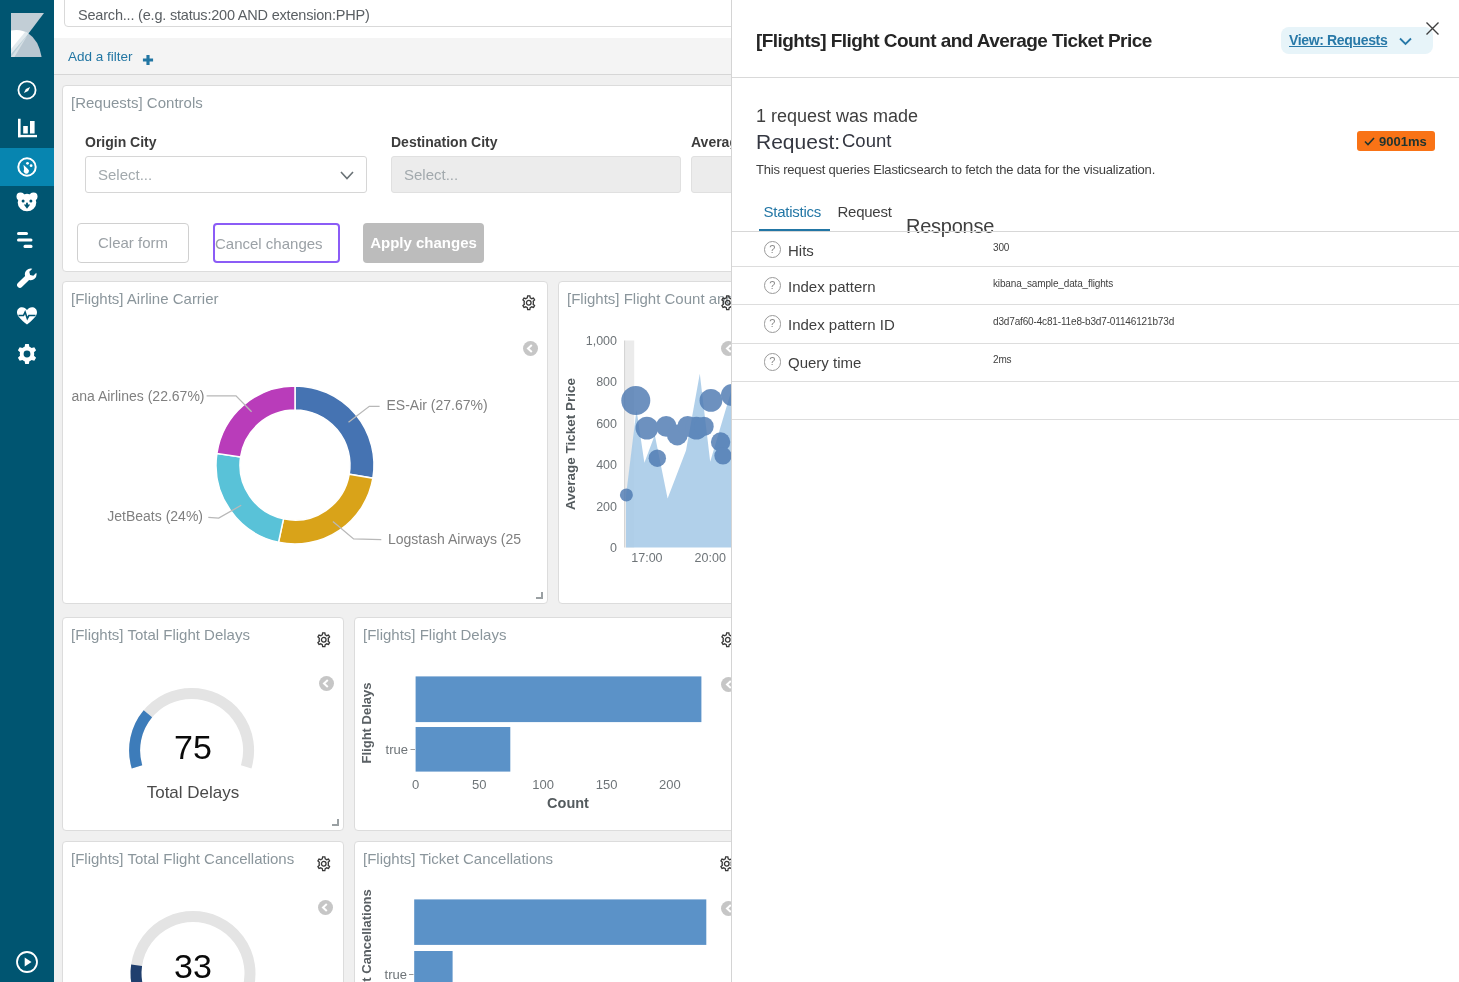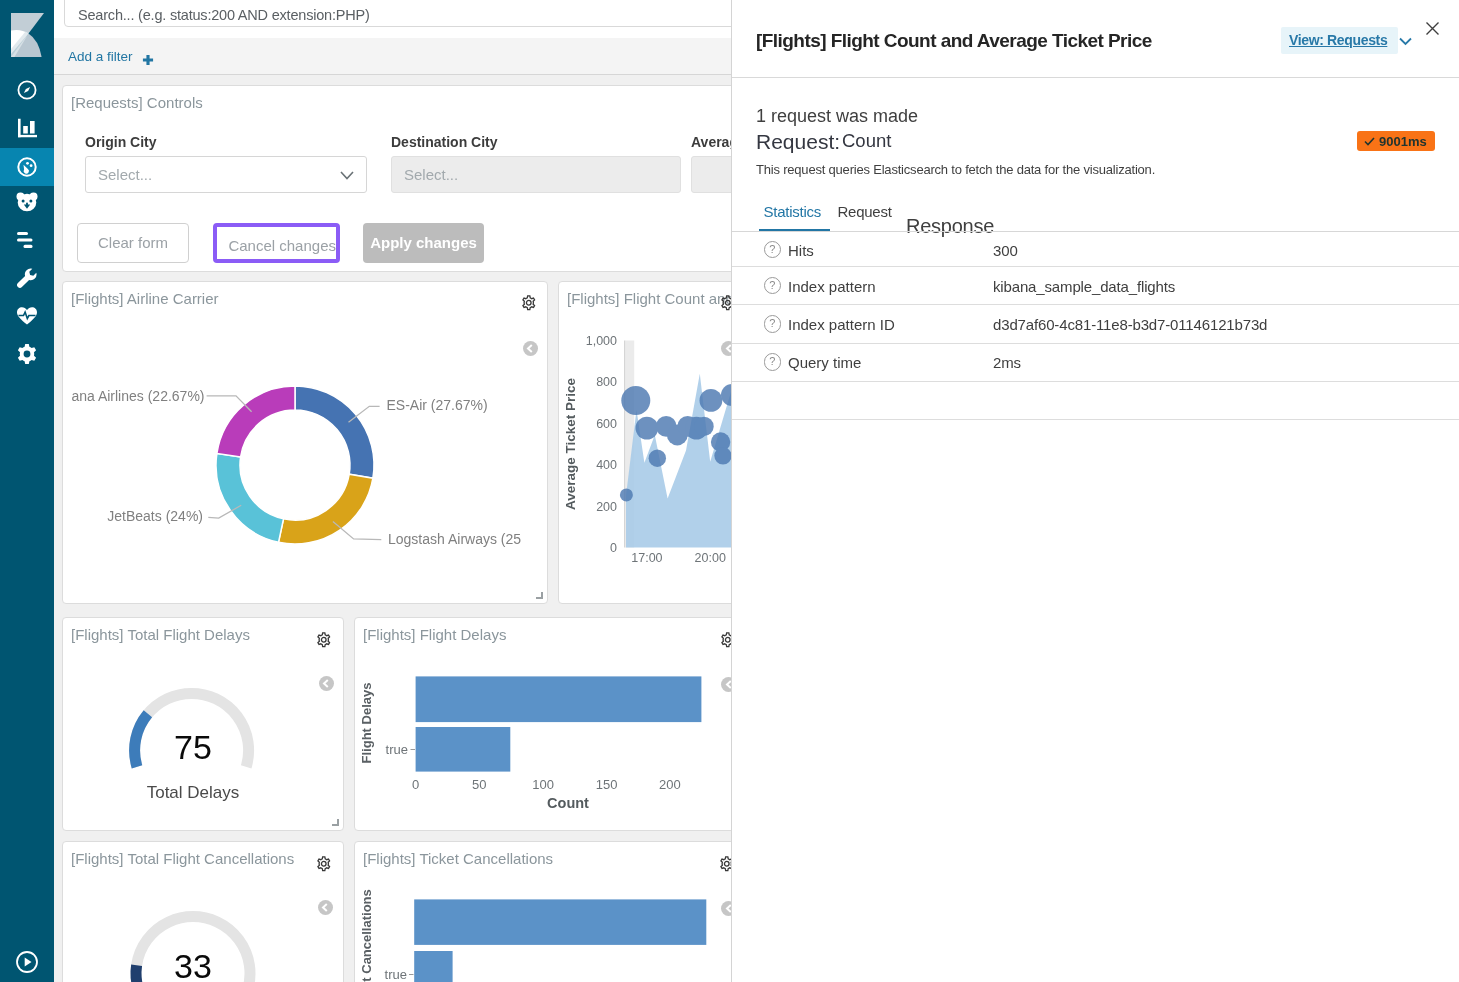--- a/index.html
+++ b/index.html
@@ -123,21 +123,21 @@
           <path d="M1 1 L7 7.5 L13 1"></path>
         </svg>
     </div>
     <div class="abs" style="left:328px;top:48px;font-size:14px;font-weight:700;color:#3c3c3c">Destination City</div>
     <div class="abs" style="left:328px;top:70px;width:290px;height:37px;background:#ececec;border:1px solid #e0e0e0;border-radius:3px">
       <span class="abs" style="left:12px;top:9px;font-size:15px;color:#a2a9ad">Select...</span>
     </div>
     <div class="abs" style="left:628px;top:48px;font-size:14px;font-weight:700;color:#3c3c3c">Average Ticket Price</div>
     <div class="abs" style="left:628px;top:70px;width:95px;height:37px;background:#ececec;border:1px solid #e0e0e0;border-radius:3px"></div>
     <div class="abs" style="left:14px;top:137px;width:112px;height:40px;border:1px solid #d0d0d0;border-radius:4px;background:#fff;text-align:center;line-height:38px;font-size:15px;color:#9ba1a6">Clear form</div>
-    <div class="abs" style="left:150px;top:137px;width:127px;height:40px;border:4px solid #8b5cf6;border-radius:4px;background:#fff;text-align:right;line-height:38px;font-size:15px;color:#9ba1a6">Cancel changes</div>
+    <div class="abs" style="left:150px;top:137px;width:127px;height:40px;border:2px solid #8b5cf6;border-radius:4px;background:#fff;text-align:left;line-height:38px;font-size:15px;color:#9ba1a6">Cancel changes</div>
     <div class="abs" style="left:300px;top:137px;width:121px;height:40px;border-radius:4px;background:#bcbcbc;text-align:center;line-height:40px;font-size:15px;font-weight:700;color:#fff">Apply changes</div>
   </div>
 
   <div class="panel" style="left:8px;top:281px;width:486px;height:323px">
     <div class="ptitle">[Flights] Airline Carrier</div>
     <svg class="gear" style="left:458px;top:13px" width="15.5" height="15.5" viewBox="0 0 20 20">
         <use href="#gsym"></use>
       </svg>
     <div class="circbtn" style="left:459.5px;top:59px">
         <svg width="7" height="9" viewBox="0 0 7 9" style="position:absolute;left:3.6px;top:3px">
@@ -289,21 +289,21 @@
       <text transform="translate(16.5,109) rotate(-90)" text-anchor="middle" font-size="13" font-weight="700" fill="#5a6064" font-family="Liberation Sans,sans-serif">Flight Cancellations</text>
       <rect x="60.2" y="57.4" width="292.1" height="45.5" fill="#5b92c8"></rect>
       <rect x="60.2" y="109" width="38.4" height="45" fill="#5b92c8"></rect>
       <text x="53" y="137" text-anchor="end" font-size="13" fill="#6e7478" font-family="Liberation Sans,sans-serif">true</text>
       <line x1="55" y1="132.5" x2="59.5" y2="132.5" stroke="#999" stroke-width="1"></line>
     </svg>
   </div>
 </div>
 <div id="flyout">
   <div class="abs" style="left:24px;top:30px;font-size:19px;font-weight:700;letter-spacing:-0.55px;color:#252525">[Flights] Flight Count and Average Ticket Price</div>
-  <div class="abs" style="left:549px;top:27px;width:117px;height:27px;background:#e7f4f9;border-radius:2px">
+  <div class="abs" style="left:549px;top:27px;width:152px;height:27px;background:#e7f4f9;border-radius:8px">
     <span class="abs" style="left:8px;top:5px;font-size:14px;font-weight:700;letter-spacing:-0.35px;color:#2879a8;text-decoration:underline">View: Requests</span>
     <svg class="abs" style="left:118px;top:10px" width="13" height="9" viewBox="0 0 13 9" fill="none" stroke="#2879a8" stroke-width="1.8">
         <path d="M1 1.5 L6.5 7 L12 1.5"></path>
       </svg>
   </div>
   <svg class="abs" style="left:693px;top:21px" width="15" height="15" viewBox="0 0 15 15" stroke="#3f3f3f" stroke-width="1.4">
       <path d="M1.5 1.5 L13.5 13.5 M13.5 1.5 L1.5 13.5"></path>
     </svg>
   <div class="abs" style="left:0;top:77px;width:728px;height:1px;background:#d9d9d9"></div>
   <div class="abs" style="left:24px;top:106px;font-size:18px;color:#3f3f3f">1 request was made</div>
@@ -341,14 +341,14 @@
     </div>
   <div class="qrow" style="top:353.25px">
       <span class="ql">Query time</span>
       <span class="qv">2ms</span>
     </div>
 </div>
 <style>
 .qrow { position:absolute; left:0; width:728px; height:17px; }
 .qrow::before { content:"?"; position:absolute; left:31.5px; top:0; width:15.5px; height:15.5px; border:1.4px solid #9a9a9a; border-radius:50%; color:#8a8a8a; font-size:11px; text-align:center; line-height:15.5px; }
 .ql { position:absolute; left:56px; top:1px; font-size:15px; color:#3f3f3f; }
-.qv { position:absolute; left:261px; top:1px; font-size:15px; letter-spacing:-0.15px; color:#3f3f3f; }
+.qv { position:absolute; left:261px; top:1px; font-size:10px; letter-spacing:-0.15px; color:#3f3f3f; }
 </style>
 
 </body></html>

